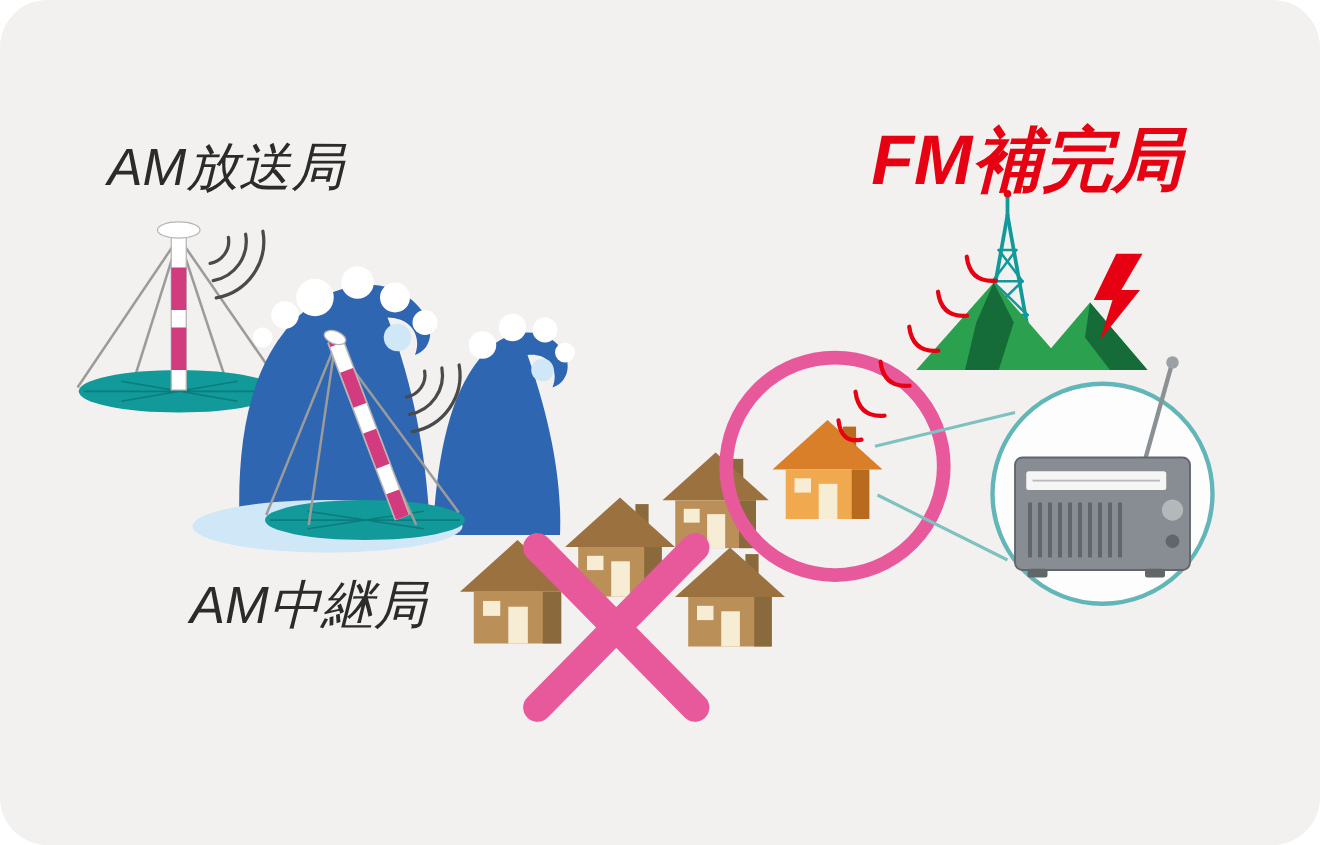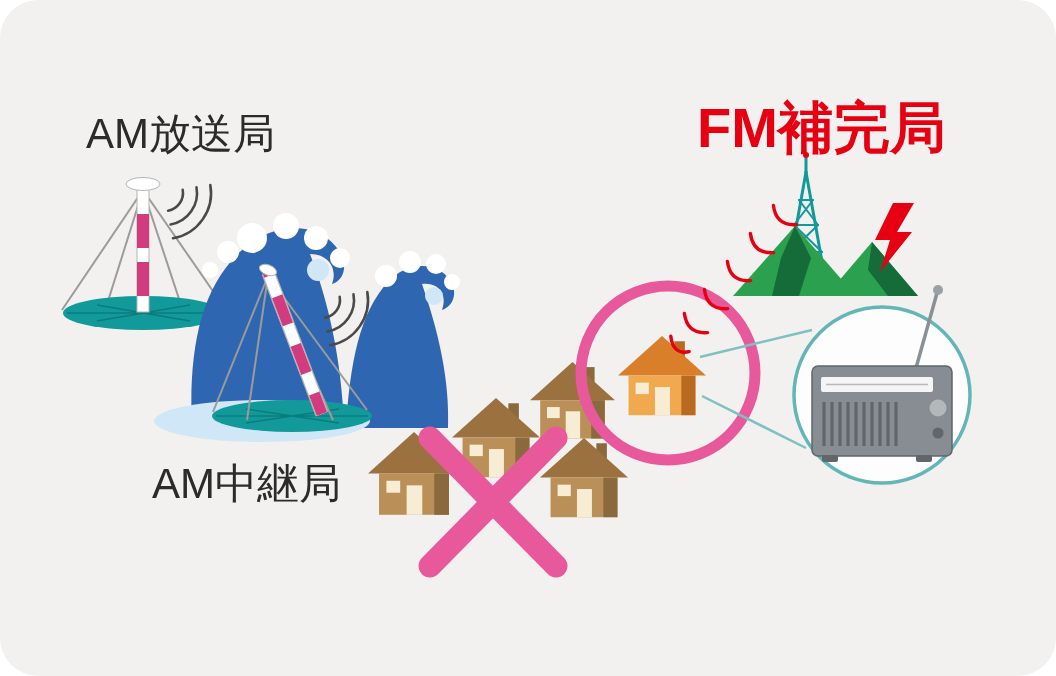--- a/index.html
+++ b/index.html
@@ -1,16 +1,16 @@
 <!DOCTYPE html>
 <html style="--card-bg: #f2f1ef; --label-dark: #2b2b2b; --fm-red: #e60012; --pink: #e8599c; --teal: #12999a; --circle-teal: #63b6b8; --wave-blue: #2f66b1; --wave-light: #cfe7f6; --mountain-green: #2ba04e; --mountain-dark: #156c38; --mast-pink: #d23b7d; --signal-gray: #4a4a4a; --house-roof: #9c7140; --house-body: #bb8f58; --house-shade: #8a6a3c; --orange-roof: #d97f2a; --orange-body: #f0a94f; --orange-shade: #b86a1e; --radio-gray: #878d92; --radio-dark: #60666a;"><head>
 <meta charset="utf-8">
 <style>
   html,body{margin:0;padding:0;background:#ffffff;}
-  .stage{width:1056px;height:676px;position:relative;}
+  .stage{width:1056px;height:676px;position:relative;font-style:italic;}
   .card{
     position:absolute;inset:0;
     background:var(--card-bg,#f2f1ef);
     border-radius:38px;
     overflow:hidden;
   }
   svg{display:block;width:1056px;height:676px;}
   .wireS{stroke:#9b9b9b;stroke-width:2;fill:none;}
   .sigS{stroke:var(--signal-gray,#4a4a4a);stroke-width:2.6;fill:none;stroke-linecap:round;}
   .redS{stroke:var(--fm-red,#e60012);stroke-width:3.4;fill:none;stroke-linecap:round;}

